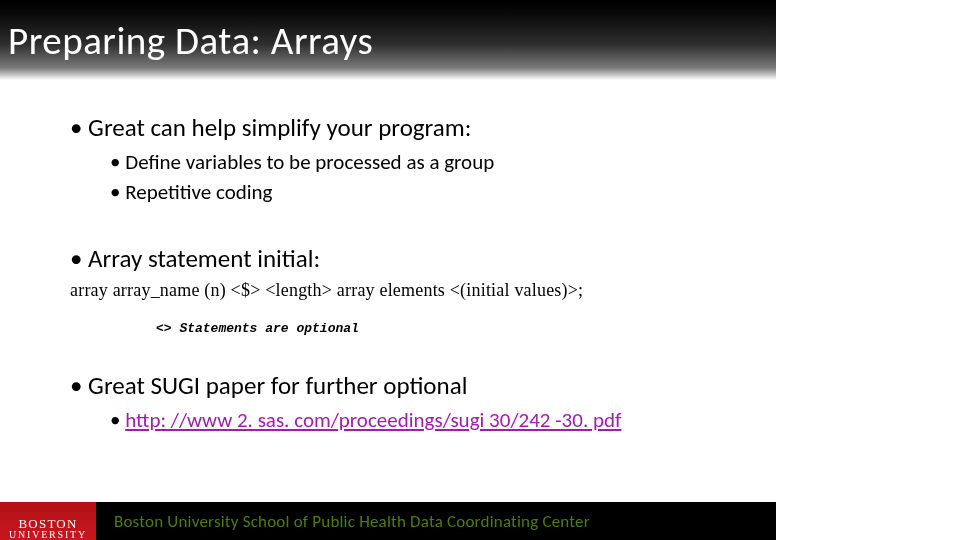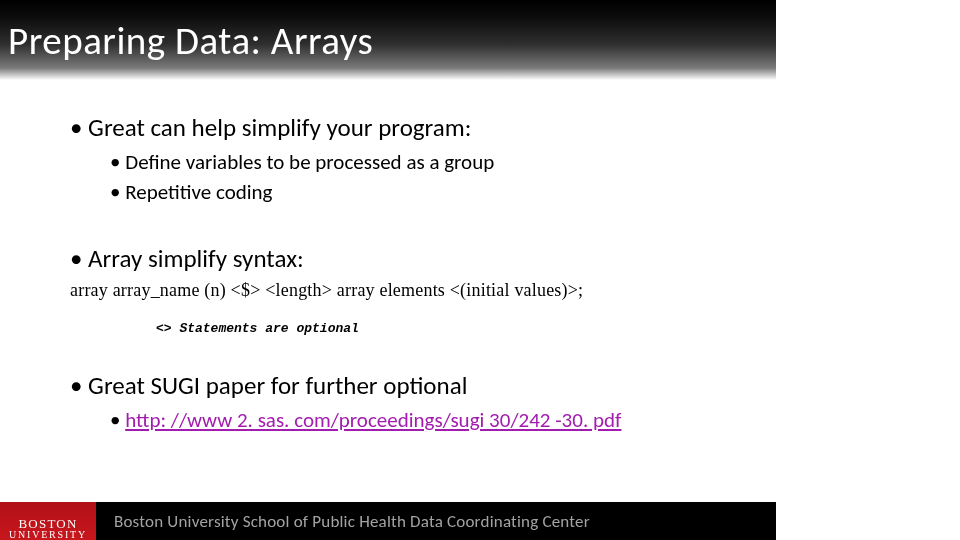--- a/index.html
+++ b/index.html
@@ -27,39 +27,39 @@
     padding-left: 0;
   }
   .bu-logo {
     width: 96px; height: 38px;
     background: linear-gradient(to bottom, #b01116 0%, #c8161d 100%);
     display: flex; flex-direction: column; align-items: center; justify-content: flex-end;
     line-height: 1;
   }
   .bu-logo .l1 { color: #fff; font-size: 13px; letter-spacing: 1.2px; font-family: Georgia, serif; }
   .bu-logo .l2 { color: #fff; font-size: 10px; letter-spacing: 1.8px; font-family: Georgia, serif; margin-top: 0; }
-  .footer-text { color: #a3a3a3; font-size: 17px; margin-left: 18px; font-weight: 400; letter-spacing: 0.2px; }
+  .footer-text { color: #4d7c0f; font-size: 17px; margin-left: 18px; font-weight: 400; letter-spacing: 0.2px; }
 </style>
 </head>
 <body>
 
 <div class="slide">
 
   <div class="title-bar">
     <h1>Preparing Data: Arrays</h1>
   </div>
 
   <div class="content">
     <div class="b1 bullet">Great can help simplify your program:</div>
     <div class="b2 bullet">Define variables to be processed as a group</div>
     <div class="b2 bullet">Repetitive coding</div>
 
     <div class="spacer"></div>
 
-    <div class="b1 bullet">Array simplify syntax:</div>
+    <div class="b1 bullet">Array statement initial:</div>
     <div class="mono">array array_name (n) &lt;$&gt; &lt;length&gt; array elements &lt;(initial values)&gt;;</div>
     <div class="mono-note">&lt;&gt; Statements are optional</div>
 
     <div class="spacer"></div>
 
     <div class="b1 bullet">Great SUGI paper for further optional</div>
     <div class="b2">
       <span class="bullet"></span><a href="#" class="link">http: //www 2. sas. com/proceedings/sugi 30/242 -30. pdf</a>
     </div>
   </div>

